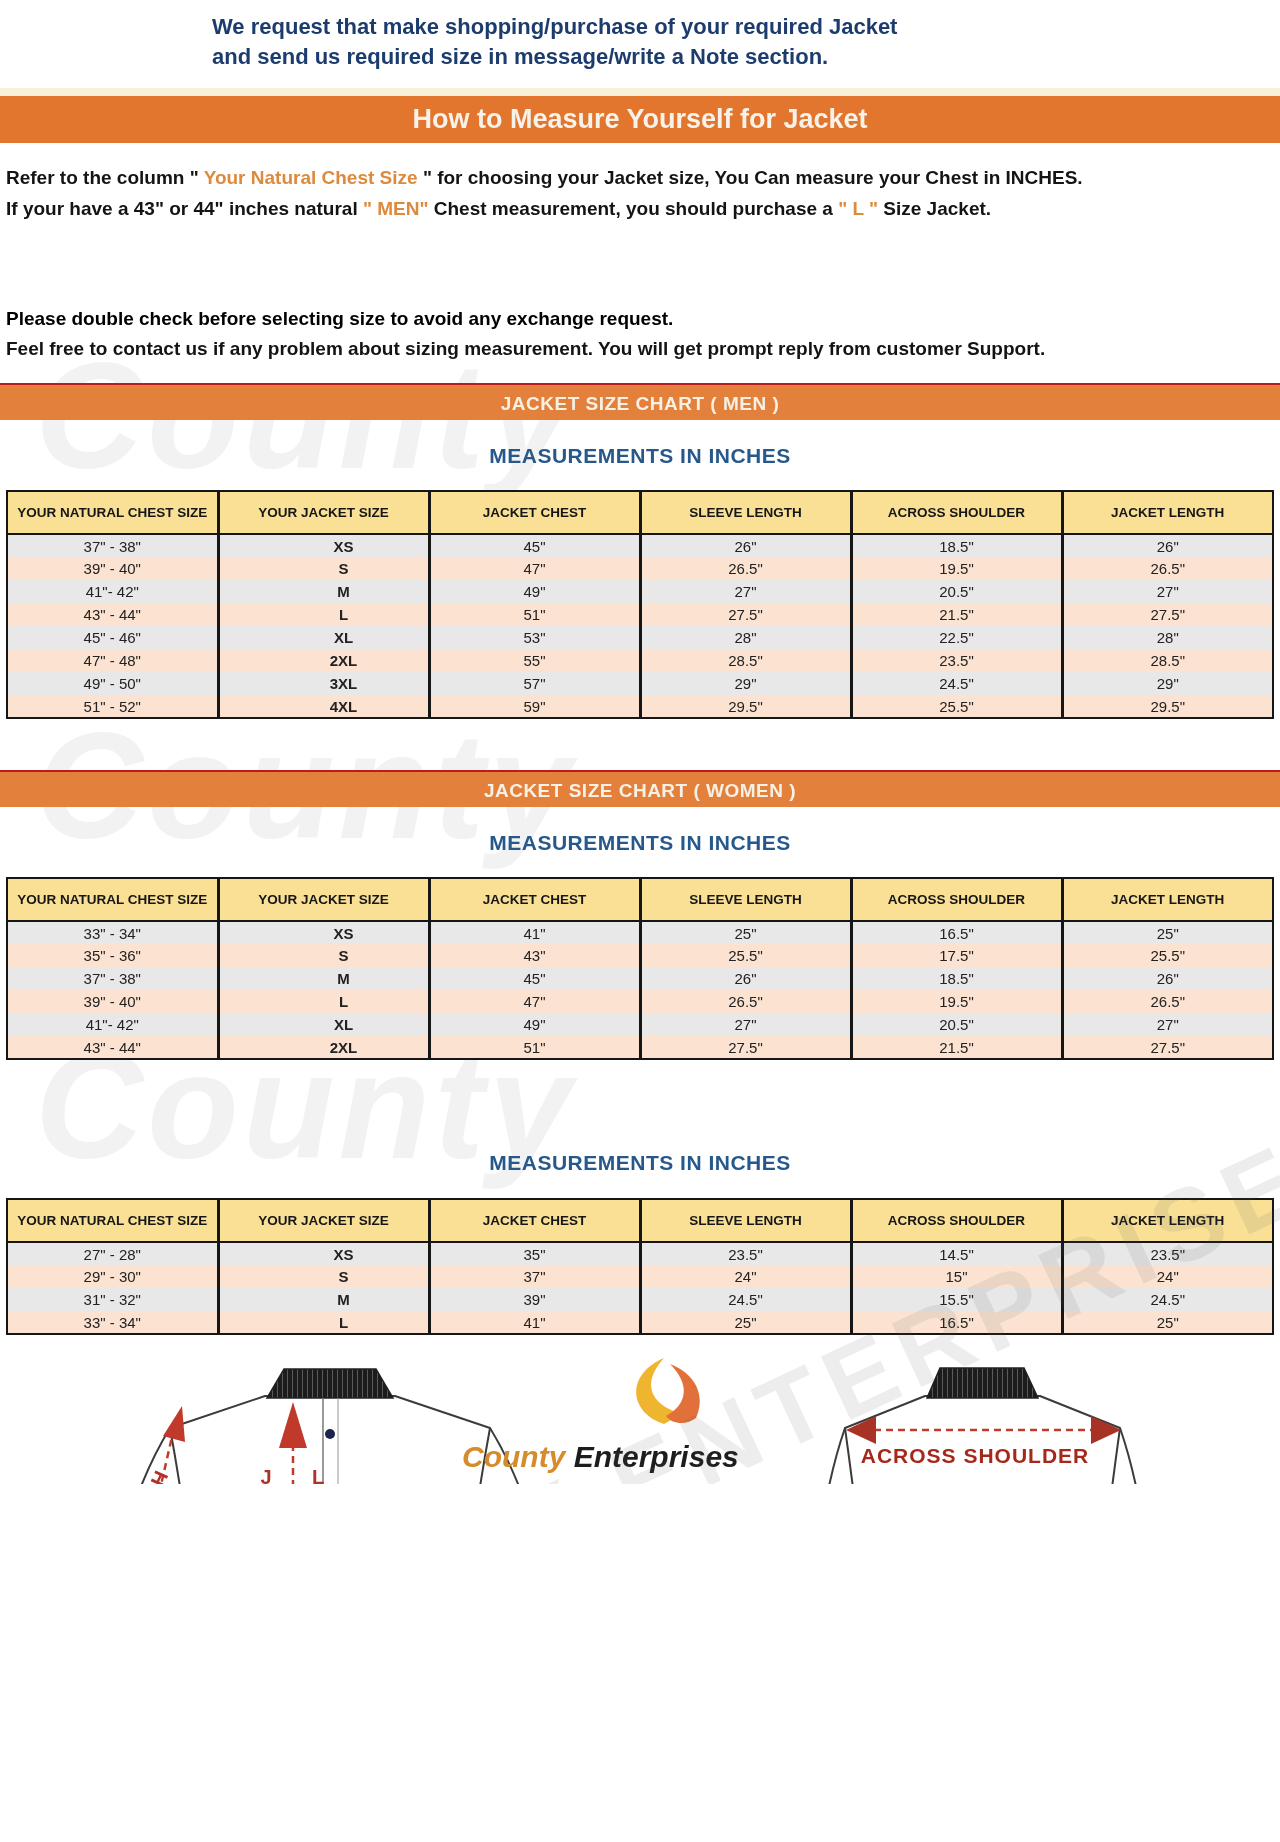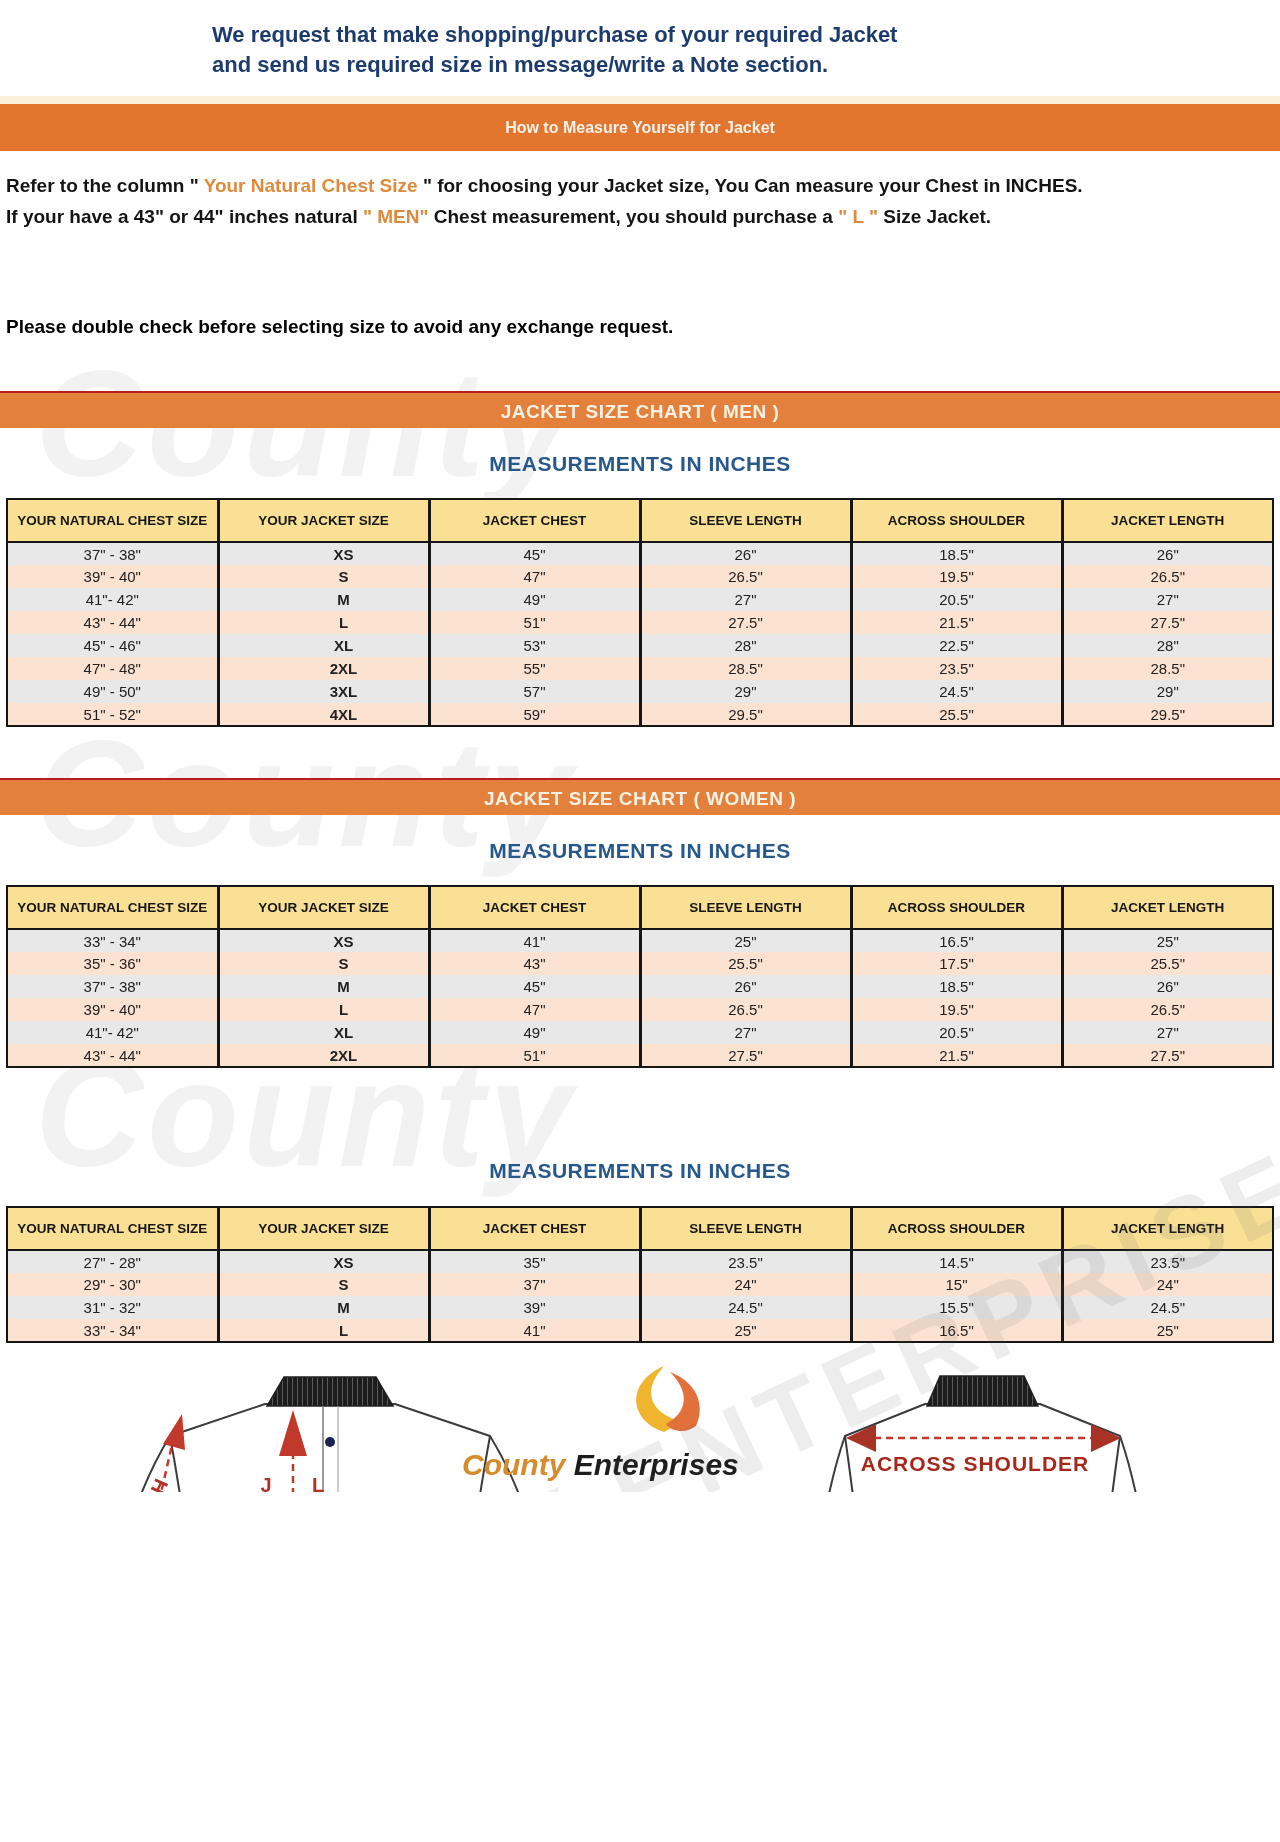--- a/index.html
+++ b/index.html
@@ -1,24 +1,24 @@
 <!DOCTYPE html>
 <html><head>
 <meta charset="utf-8">
 <style>
   * { margin:0; padding:0; box-sizing:border-box; }
   body { font-family:"Liberation Sans", sans-serif; background:#ffffff; }
-  #page { position:relative; width:1280px; height:1484px; background:#ffffff; overflow:hidden; margin:8px auto; }
+  #page { position:relative; width:1280px; height:1484px; background:#ffffff; overflow:hidden; margin:0 auto; }
 
   
   #intro { position:absolute; top:12px; left:212px; font-size:22px; font-weight:bold; color:#1d3c6e; line-height:30px; z-index:2; }
 
   
   #banner-strip { position:absolute; top:88px; left:0; width:100%; height:8px; background:#f8f0d8; z-index:2; }
-  #main-banner { position:absolute; top:96px; left:0; width:100%; height:47px; background:#e2762f; color:#f7f3ea; font-size:16px; font-weight:bold; text-align:center; line-height:47px; z-index:2; }
+  #main-banner { position:absolute; top:96px; left:0; width:100%; height:47px; background:#e2762f; color:#f7f3ea; font-size:27px; font-weight:bold; text-align:center; line-height:47px; z-index:2; }
 
   
   .para { position:absolute; left:6px; width:1270px; font-size:19px; font-weight:bold; color:#141414; line-height:31px; z-index:2; }
   #para-refer { top:162px; }
   #warning-line { top:303px; color:#000000; }
   #contact-line { top:333px; }
 
   
   .section-banner { position:absolute; left:0; width:100%; height:37px; background:#e3813c; color:#f6f1e4; font-size:19px; font-weight:bold; text-align:center; line-height:37px; letter-spacing:0.5px; z-index:2; border-top:2px solid #b91c1c; }
   .measure-title { position:absolute; left:0; width:100%; text-align:center; font-size:21px; font-weight:bold; color:#27588c; letter-spacing:0.5px; z-index:2; }
@@ -61,20 +61,21 @@
   </div>
 
   <div id="banner-strip"></div>
   <div id="main-banner">How to Measure Yourself for Jacket</div>
 
   <div class="para" id="para-refer">
     <div><span style="color: rgb(20, 20, 20);">Refer to the column " </span><span style="color: rgb(221, 138, 61);">Your Natural Chest Size</span><span style="color: rgb(20, 20, 20);"> " for choosing your Jacket size, You Can measure your Chest in INCHES.</span></div>
     <div><span style="color: rgb(20, 20, 20);">If your have a 43" or 44"  inches natural </span><span style="color: rgb(221, 138, 61);">" MEN"</span><span style="color: rgb(20, 20, 20);"> Chest measurement, you should purchase a </span><span style="color: rgb(221, 138, 61);">" L "</span><span style="color: rgb(20, 20, 20);"> Size Jacket.</span></div>
   </div>
   <div class="para" id="warning-line">Please double check before selecting size to avoid any exchange request.</div>
+  <div class="para" id="contact-line">Feel free to contact us if any problem about sizing measurement. You will get prompt reply from customer Support.</div>
 
   <div class="wm-county" style="top:330px;">County</div>
   <div class="wm-county" style="top:700px;">County</div>
   <div class="wm-county" style="top:1020px;">County</div>
 
   <div class="section-banner" style="top:383px;">JACKET SIZE CHART ( MEN )</div>
   <div class="measure-title" style="top:444px;">MEASUREMENTS IN INCHES</div>
   <table class="size-table" id="table-men">
       <thead>
         <tr>

